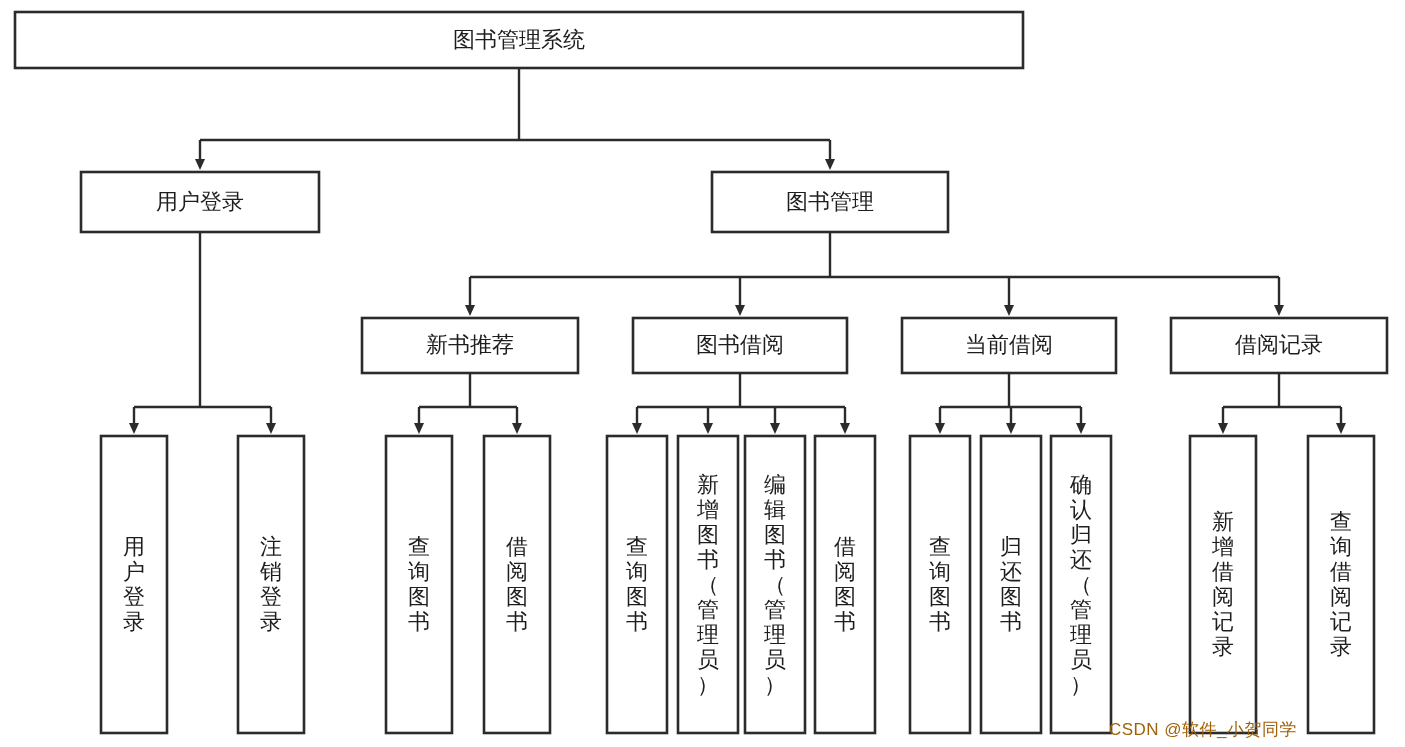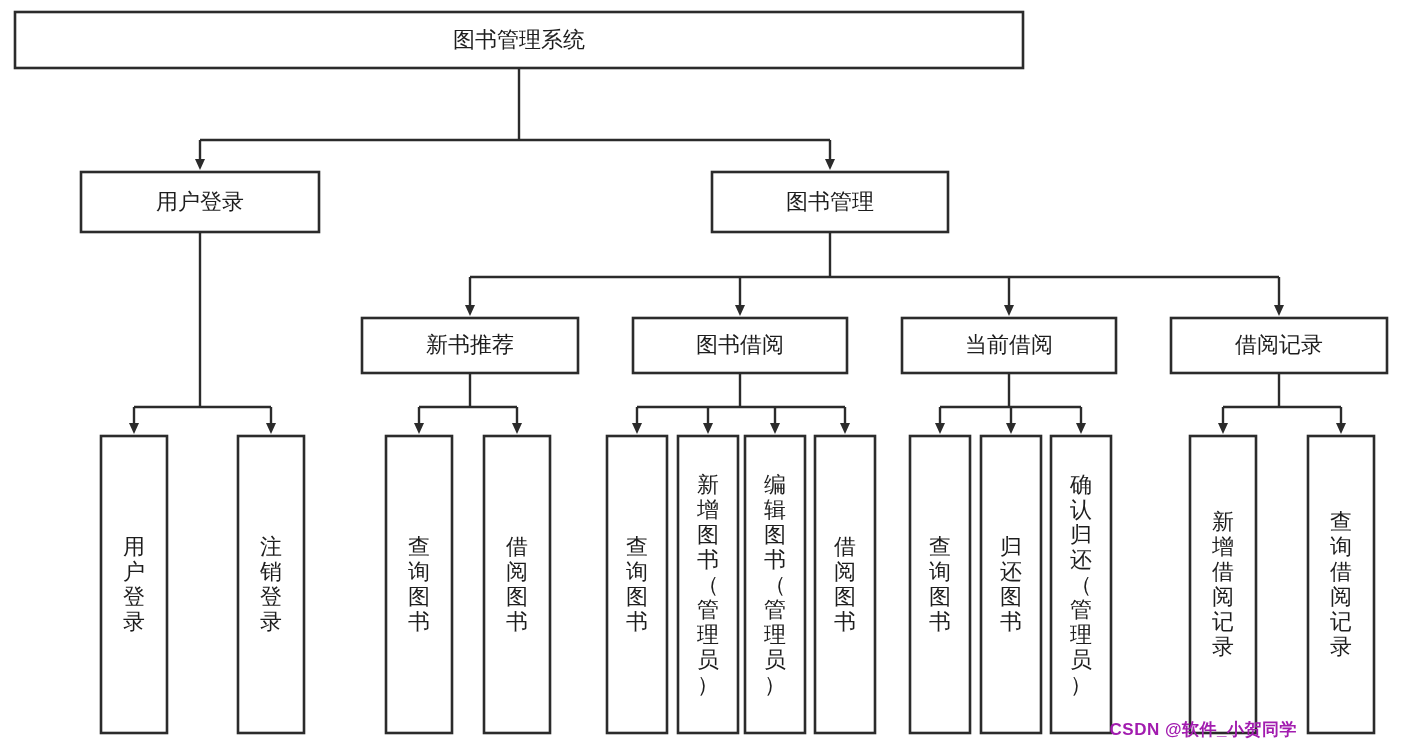--- a/index.html
+++ b/index.html
@@ -48,24 +48,23 @@
     stroke: #2b2b2b;
     stroke-width: 2.4;
     fill: none;
   }
   .watermark {
     position: absolute;
     right: 8px;
     bottom: 6px;
     font-family: "Liberation Sans", "DejaVu Sans", sans-serif;
     font-size: 17px;
-    color: #a21caf;
+    color: #a16207;
     letter-spacing: 0.5px;
     white-space: nowrap;
-    font-weight: bold;
   }
 </style>
 </head>
 <body>
 
 <div id="diagram-root">
 
   <svg id="flow" viewBox="0 0 1405 747">
     <defs>
       <marker id="arrow" markerWidth="11" markerHeight="11" refX="1" refY="5" orient="auto" markerUnits="userSpaceOnUse">

